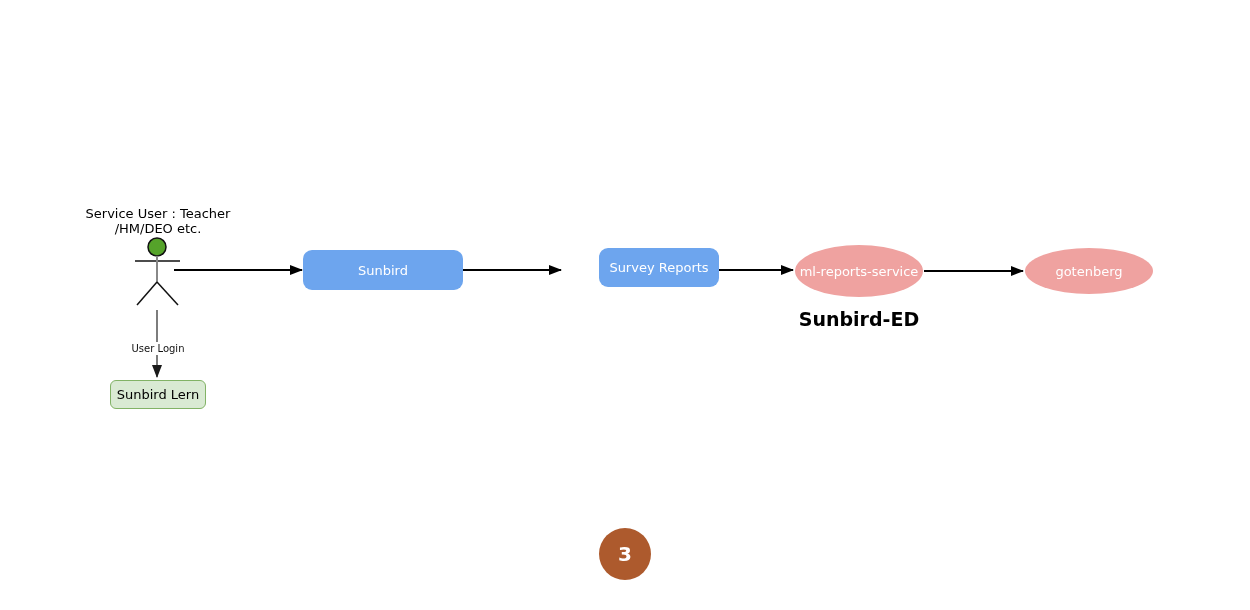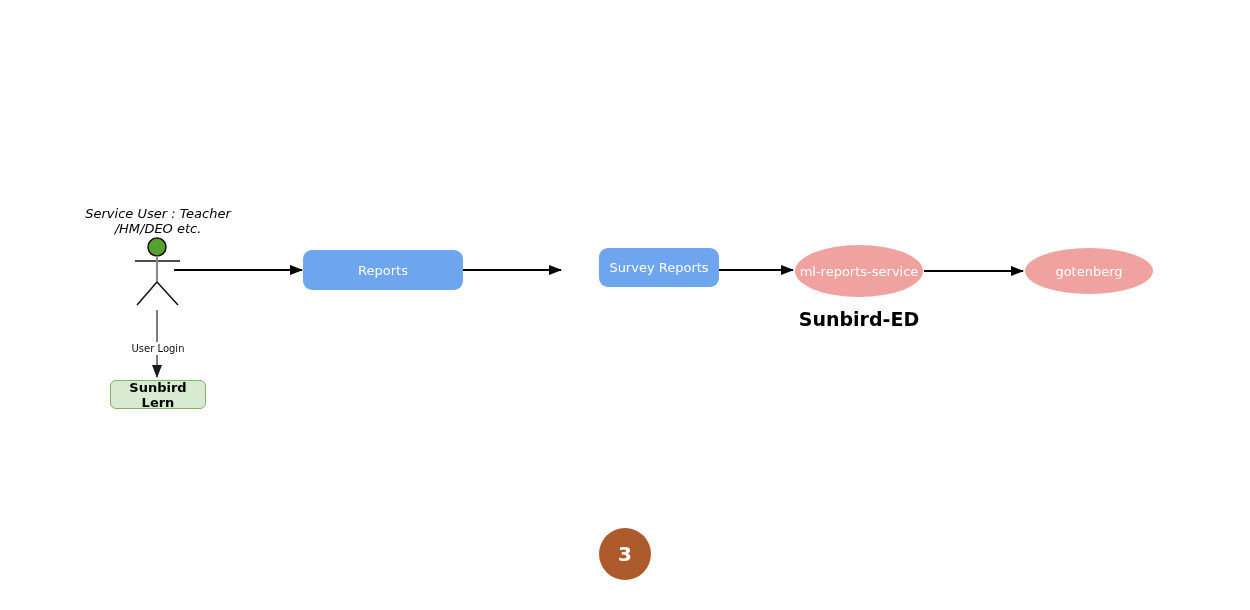--- a/index.html
+++ b/index.html
@@ -24,21 +24,20 @@
   }
   .abs { position: absolute; }
   .actor-label {
     left: 58px;
     top: 206px;
     width: 200px;
     text-align: center;
     font-size: 13px;
     line-height: 15px;
     color: #000000;
-    font-style: italic;
   }
   .node {
     display: flex;
     align-items: center;
     justify-content: center;
     text-align: center;
     font-size: 13px;
     box-sizing: border-box;
   }
   .node-rect-blue {
@@ -76,21 +75,21 @@
   }
   .sunbird-lern-box {
     left: 110px;
     top: 380px;
     width: 96px;
     height: 29px;
     background: #D9EAD3;
     border: 1.5px solid #82B366;
     border-radius: 6px;
     color: #000000;
-    font-weight: bold;
+    font-weight: normal;
     font-size: 13px;
   }
   .page-circle {
     left: 599px;
     top: 528px;
     width: 52px;
     height: 52px;
     border-radius: 50%;
     background: #AD5A2D;
     color: #ffffff;
@@ -130,21 +129,21 @@
     <line x1="924" y1="271" x2="1023" y2="271" stroke="#000000" stroke-width="2" marker-end="url(#ah-black)"></line>
     <line x1="157" y1="310" x2="157" y2="377" stroke="#5c5c5c" stroke-width="1.6" marker-end="url(#ah-dark)"></line>
   </svg>
 
   <div class="abs actor-label">
     <div>Service User : Teacher</div>
     <div>/HM/DEO etc.</div>
   </div>
 
   <div class="abs node node-rect-blue reports-box">
-    <span>Reports</span>
+    <span>Sunbird</span>
   </div>
 
   <div class="abs node node-rect-blue survey-box">
     <span>Survey Reports</span>
   </div>
 
   <div class="abs node node-ellipse gotenberg-ellipse">
     <span>gotenberg</span>
   </div>
 

